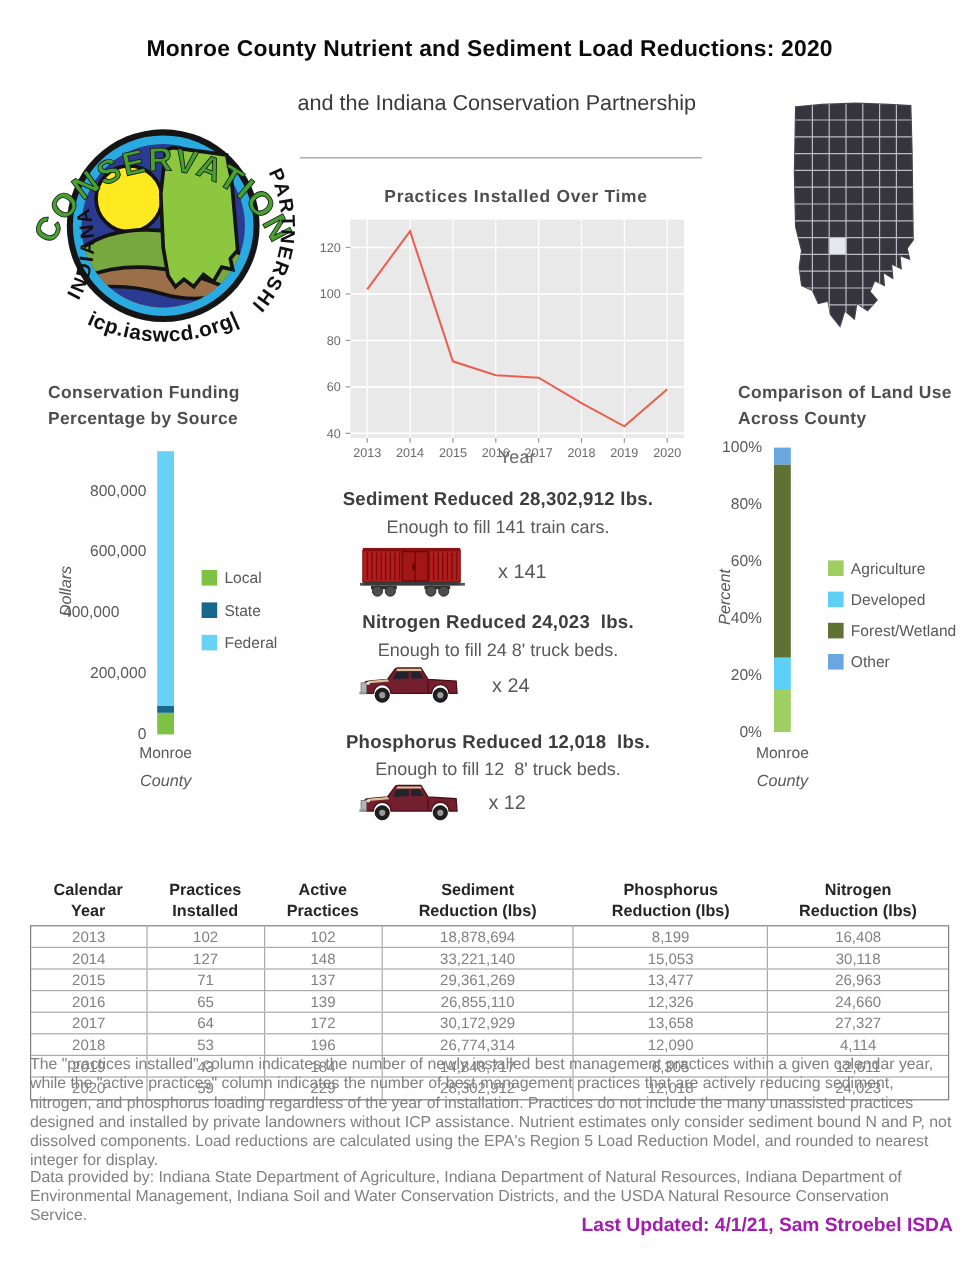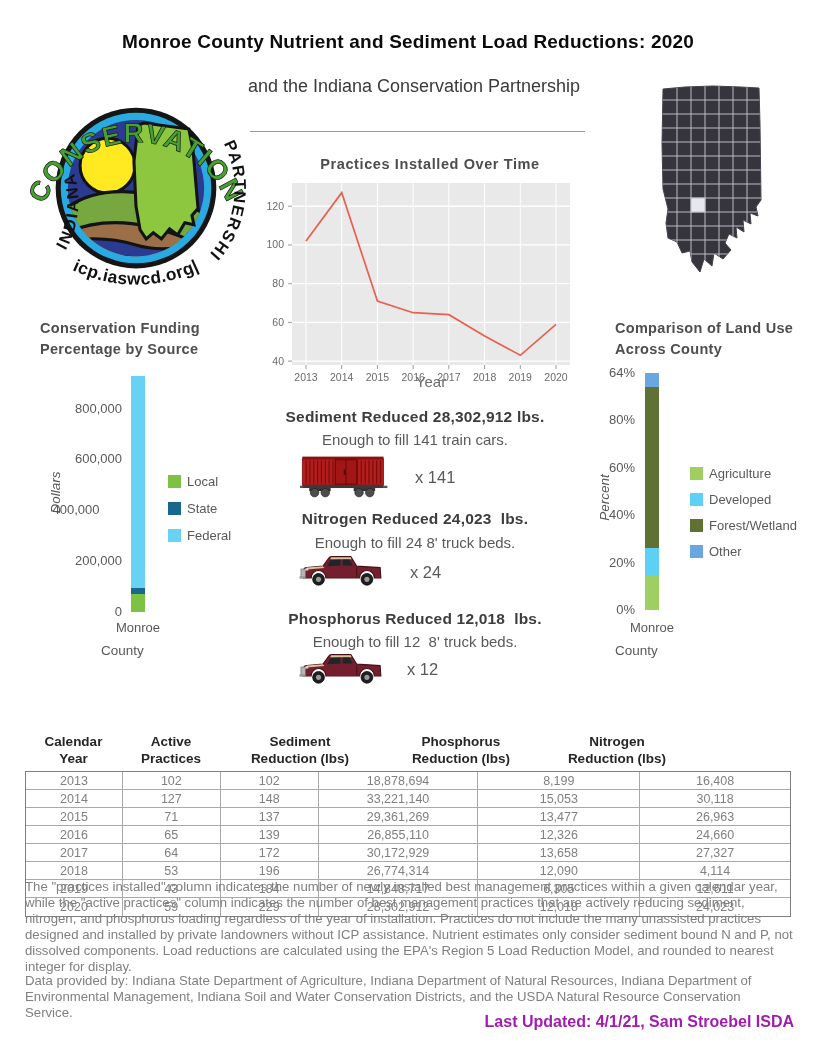--- a/index.html
+++ b/index.html
@@ -20,21 +20,21 @@
   .side-title{font-weight:bold;font-size:14.5px;color:#4e4e4e;line-height:21px;letter-spacing:.3px;}
   #funding-title{left:40px;top:318px;width:195px;}
   #landuse-title{left:615px;top:318px;width:180px;}
   .yaxis-label{width:110px;text-align:center;font-size:13.5px;font-style:italic;color:#595959;transform:rotate(-90deg);}
   .bar-wrap{width:14px;}
   .tick-label{position:absolute;text-align:right;font-size:13px;color:#595959;}
   .legend-item{position:absolute;display:flex;align-items:center;gap:6px;height:14px;}
   .legend-item span:last-child{font-size:13px;color:#595959;white-space:nowrap;}
   .swatch{display:inline-block;width:13px;height:13px;flex:0 0 13px;}
   .cat-label{width:74px;text-align:center;font-size:13px;color:#595959;}
-  .cat-sub{width:74px;text-align:left;font-size:13.5px;color:#595959;}
+  .cat-sub{width:74px;text-align:center;font-size:13.5px;font-style:italic;color:#595959;}
   
   .red-head{left:240px;width:350px;text-align:center;font-weight:bold;font-size:15.5px;color:#3d3d3d;letter-spacing:.2px;white-space:pre-wrap;}
   .red-sub{left:240px;width:350px;text-align:center;font-size:15px;color:#595959;white-space:pre-wrap;}
   .mult{font-size:16.5px;color:#595959;}
   
   .table-block{left:25px;top:686px;width:766px;}
   .thead{display:flex;}
   .th{box-sizing:border-box;height:40px;display:flex;align-items:center;justify-content:center;text-align:center;font-weight:bold;font-size:13.5px;color:#262626;line-height:17px;margin-top:44px;}
   .tbody{border:1px solid #7f7f7f;margin-top:1px;}
   .tr{display:flex;height:18px;box-sizing:border-box;border-bottom:1px solid #a9a9a9;}
@@ -184,21 +184,21 @@
 <div class="abs cat-sub" style="left:101px;top:643px;">County</div>
 
 <div class="abs side-title" id="landuse-title">Comparison of Land Use Across County</div>
 <div class="abs yaxis-label" style="left:549px;top:490px;">Percent</div>
 <div id="landuse-ticks" class="abs" style="left:0;top:0;">
     <div class="tick-label" style="left: 580px; width: 55px; top: 602px;">0%</div>
     <div class="tick-label" style="left: 580px; width: 55px; top: 554.6px;">20%</div>
     <div class="tick-label" style="left: 580px; width: 55px; top: 507.2px;">40%</div>
     <div class="tick-label" style="left: 580px; width: 55px; top: 459.8px;">60%</div>
     <div class="tick-label" style="left: 580px; width: 55px; top: 412.4px;">80%</div>
-    <div class="tick-label" style="left: 580px; width: 55px; top: 365px;">64%</div>
+    <div class="tick-label" style="left: 580px; width: 55px; top: 365px;">100%</div>
   </div>
 <div id="landuse-bar" class="abs bar-wrap" style="left:645px;top:373px;height:237px;">
     <div style="position: absolute; left: 0px; width: 100%; bottom: 0px; height: 35.5px; background: rgb(159, 206, 99);"></div>
     <div style="position: absolute; left: 0px; width: 100%; bottom: 35.5px; height: 26.1px; background: rgb(95, 208, 245);"></div>
     <div style="position: absolute; left: 0px; width: 100%; bottom: 61.6px; height: 161.2px; background: rgb(95, 114, 51);"></div>
     <div style="position: absolute; left: 0px; width: 100%; bottom: 222.8px; height: 14.2px; background: rgb(106, 167, 224);"></div>
   </div>
 <div id="landuse-legend" class="abs" style="left:0;top:0;">
     <div class="legend-item" style="left: 690px; top: 466px;">
       <span class="swatch" style="background: rgb(159, 206, 99);"></span>
@@ -278,20 +278,21 @@
   <circle cx="28" cy="36" r="8" fill="#1f1f1f" stroke="#000000"></circle>
   <circle cx="28" cy="36" r="3.5" fill="#9a9a9a"></circle>
   <circle cx="94" cy="36" r="8" fill="#1f1f1f" stroke="#000000"></circle>
   <circle cx="94" cy="36" r="3.5" fill="#9a9a9a"></circle>
 </svg>
 <div class="abs mult" style="left:407px;top:660px;">x 12</div>
 
 <div class="abs table-block">
   <div class="thead" id="table-header">
       <div class="th" style="width: 97px; padding: 0px 10px;">Calendar Year</div>
+      <div class="th" style="width: 98px; padding: 0px 10px;">Practices Installed</div>
       <div class="th" style="width: 98px; padding: 0px 10px;">Active Practices</div>
       <div class="th" style="width: 160px; padding: 0px 20px;">Sediment Reduction (lbs)</div>
       <div class="th" style="width: 162px; padding: 0px 20px;">Phosphorus Reduction (lbs)</div>
       <div class="th" style="width: 150px; padding: 0px 16px;">Nitrogen Reduction (lbs)</div>
     </div>
   <div class="tbody" id="table-body">
       <div class="tr">
         <div class="td" style="width: 97px;">2013</div>
         <div class="td" style="width: 98px;">102</div>
         <div class="td" style="width: 98px;">102</div>

